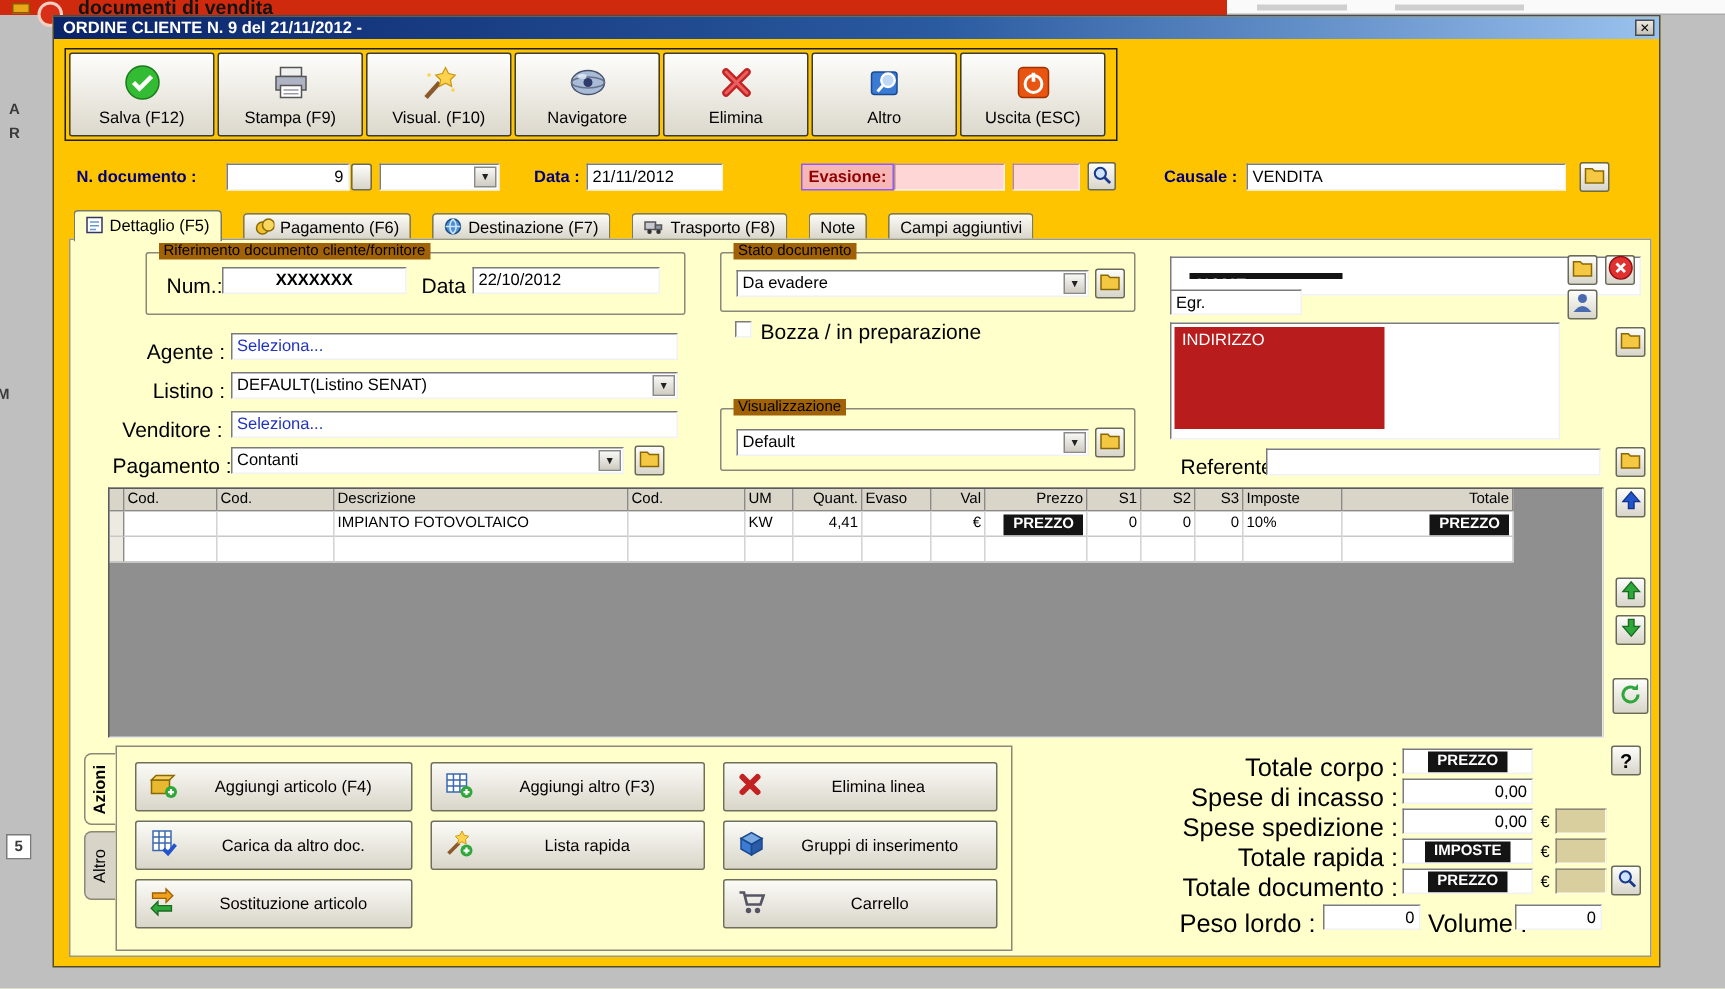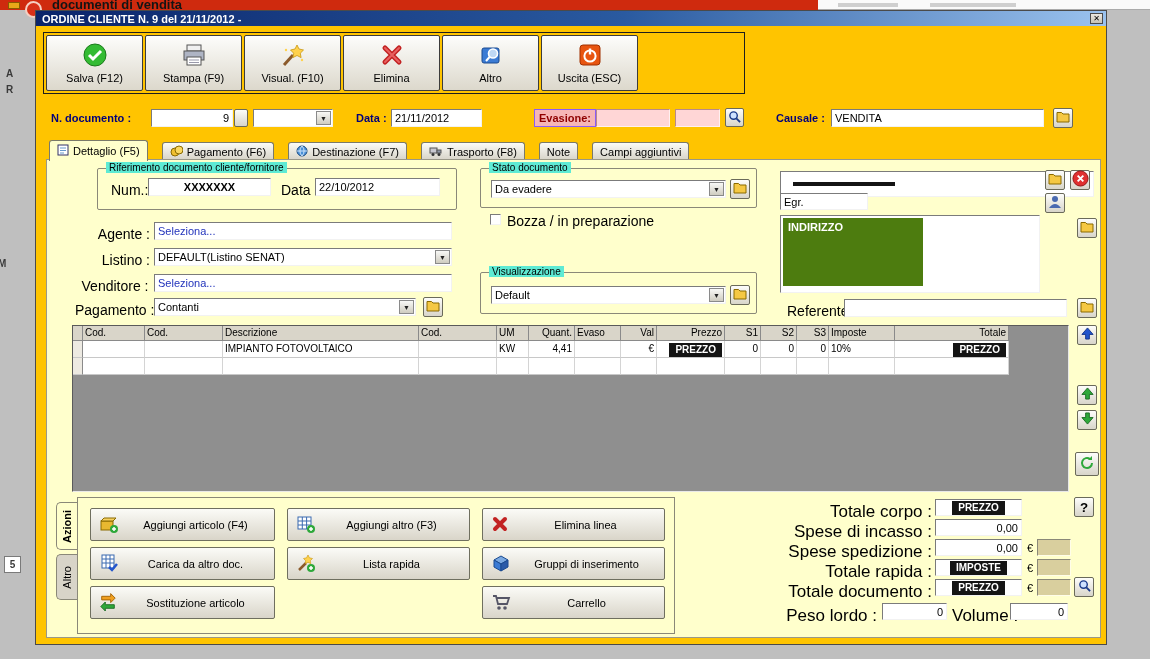--- a/index.html
+++ b/index.html
@@ -30,32 +30,32 @@
   
   .field{background:#fff;border:1px solid;border-color:#7b7b7b #F2F2F2 #F2F2F2 #7b7b7b;display:flex;align-items:center;padding:0 3px;font-size:11px;overflow:hidden;white-space:nowrap}
   .ra{justify-content:flex-end;text-align:right}
   .center{justify-content:center;text-align:center}
   .darr{position:absolute;right:1px;top:1px;bottom:1px;width:15px;background:linear-gradient(#F8F8F6,#CFCCC0);border:1px solid #8a8a8a;display:flex;align-items:center;justify-content:center;font-size:7px;color:#222;cursor:pointer}
   .sbtn{background:linear-gradient(#FDFDFB,#D8D5CA);border:1px solid #6a6a5a;border-radius:2px;display:flex;align-items:center;justify-content:center;cursor:pointer}
   .navylbl{color:#00007A;font-weight:bold;font-size:11px;white-space:nowrap}
   .pinklbl{background:#F6B6B6;color:#8F0000;font-weight:bold;display:flex;align-items:center;padding:0 4px;border:1px solid #8b5cf6}
   .pinkfield{background:#FFD6D6;border:1px solid;border-color:#B88A8A #FFF0F0 #FFF0F0 #B88A8A}
   .chip{background:#141414;color:#fff;font-weight:bold;font-size:10px;padding:1px 6px;display:inline-block;line-height:12px}
-  .bigchip{background:#4d7c0f;color:#fff;font-weight:bold;font-size:11px;padding:3px 5px;text-align:left}
+  .bigchip{background:#b91c1c;color:#fff;font-weight:normal;font-size:11px;padding:3px 5px;text-align:left}
   .bluelink{color:#2233BB}
 
   
   .tabrow{left:13px;top:129px;display:flex;align-items:flex-end}
   .tab{height:19px;display:flex;align-items:center;gap:4px;padding:0 7px;font-size:11px;background:linear-gradient(#FBFBF7,#D5D1C5);border:1px solid #7a7a6a;border-bottom:none;border-radius:3px 3px 0 0;margin-right:14px;cursor:pointer;white-space:nowrap}
   .tab.active{height:21px;background:#FFFFCC;z-index:12;position:relative;font-weight:normal}
 
   
   .panel{left:10px;top:148px;width:1055px;height:479px;background:#FFFFCC;border:1px solid #9a9888}
   .group{position:absolute;border:1px solid #8a8878;border-radius:2px}
-  .legend{position:absolute;left:8px;top:-7px;background:#5eead4;padding:0 3px;font-size:10px;white-space:nowrap}
+  .legend{position:absolute;left:8px;top:-7px;background:#a16207;padding:0 3px;font-size:10px;white-space:nowrap}
   .plbl{position:absolute;font-size:14px;white-space:nowrap}
 
   
   .gridwrap{left:25px;top:165px;width:997px;height:167px;background:#8F8F8F;border:1px solid;border-color:#5a5a5a #E8E8E8 #E8E8E8 #5a5a5a;overflow:hidden}
   .grow{display:flex}
   .gh{height:15px;background:#D9D5C9;border-right:1px solid #8a8a8a;border-bottom:1px solid #8a8a8a;font-size:10px;padding:1px 2px;overflow:hidden;white-space:nowrap}
   .gh.ra,.gc.ra{text-align:right}
   .gc{height:17px;background:#fff;border-right:1px solid #D4D4D4;border-bottom:1px solid #C8C8C8;font-size:10px;padding:2px 2px;overflow:hidden;white-space:nowrap}
   .gsel{width:10px;background:#D9D5C9;border-right:1px solid #8a8a8a;border-bottom:1px solid #8a8a8a}
   .gselc{width:10px;background:#EDEAE2;border-right:1px solid #8a8a8a;border-bottom:1px solid #C8C8C8}
@@ -118,20 +118,29 @@
       <span>Stampa (F9)</span>
     </button>
     <button class="tbtn">
       <span><svg width="26" height="26" viewBox="0 0 26 26">
             <path d="M4 23 L13 13" stroke="#8B5A2B" stroke-width="3"></path>
             <path d="M17 3 l2 4 4.5 1 -3.2 3.2 .8 4.4 -4.1 -2.1 -4.1 2.1 .8 -4.4 -3.2 -3.2 4.5 -1 z" fill="#FFD24D" stroke="#C8960C" stroke-width="0.8"></path>
             <circle cx="6" cy="8" r="1.2" fill="#FFD24D"></circle>
             <circle cx="22" cy="18" r="1.2" fill="#FFD24D"></circle>
           </svg></span>
       <span>Visual. (F10)</span>
+    </button>
+    <button class="tbtn">
+      <span><svg width="26" height="26" viewBox="0 0 26 26">
+            <ellipse cx="13" cy="13" rx="11" ry="8" fill="#A8BCD8" stroke="#44506A"></ellipse>
+            <ellipse cx="13" cy="13" rx="11" ry="3.6" fill="none" stroke="#66708A"></ellipse>
+            <circle cx="13" cy="13" r="3" fill="#2E3A6A"></circle>
+            <ellipse cx="9" cy="9" rx="3" ry="1.6" fill="#E8F0FA" opacity="0.8"></ellipse>
+          </svg></span>
+      <span>Navigatore</span>
     </button>
     <button class="tbtn">
       <span><svg width="26" height="26" viewBox="0 0 26 26">
             <path d="M6 6 L20 20 M20 6 L6 20" stroke="#C22222" stroke-width="5" stroke-linecap="round"></path>
             <path d="M6 6 L20 20 M20 6 L6 20" stroke="#E86060" stroke-width="2" stroke-linecap="round"></path>
           </svg></span>
       <span>Elimina</span>
     </button>
     <button class="tbtn">
       <span><svg width="26" height="26" viewBox="0 0 26 26">

